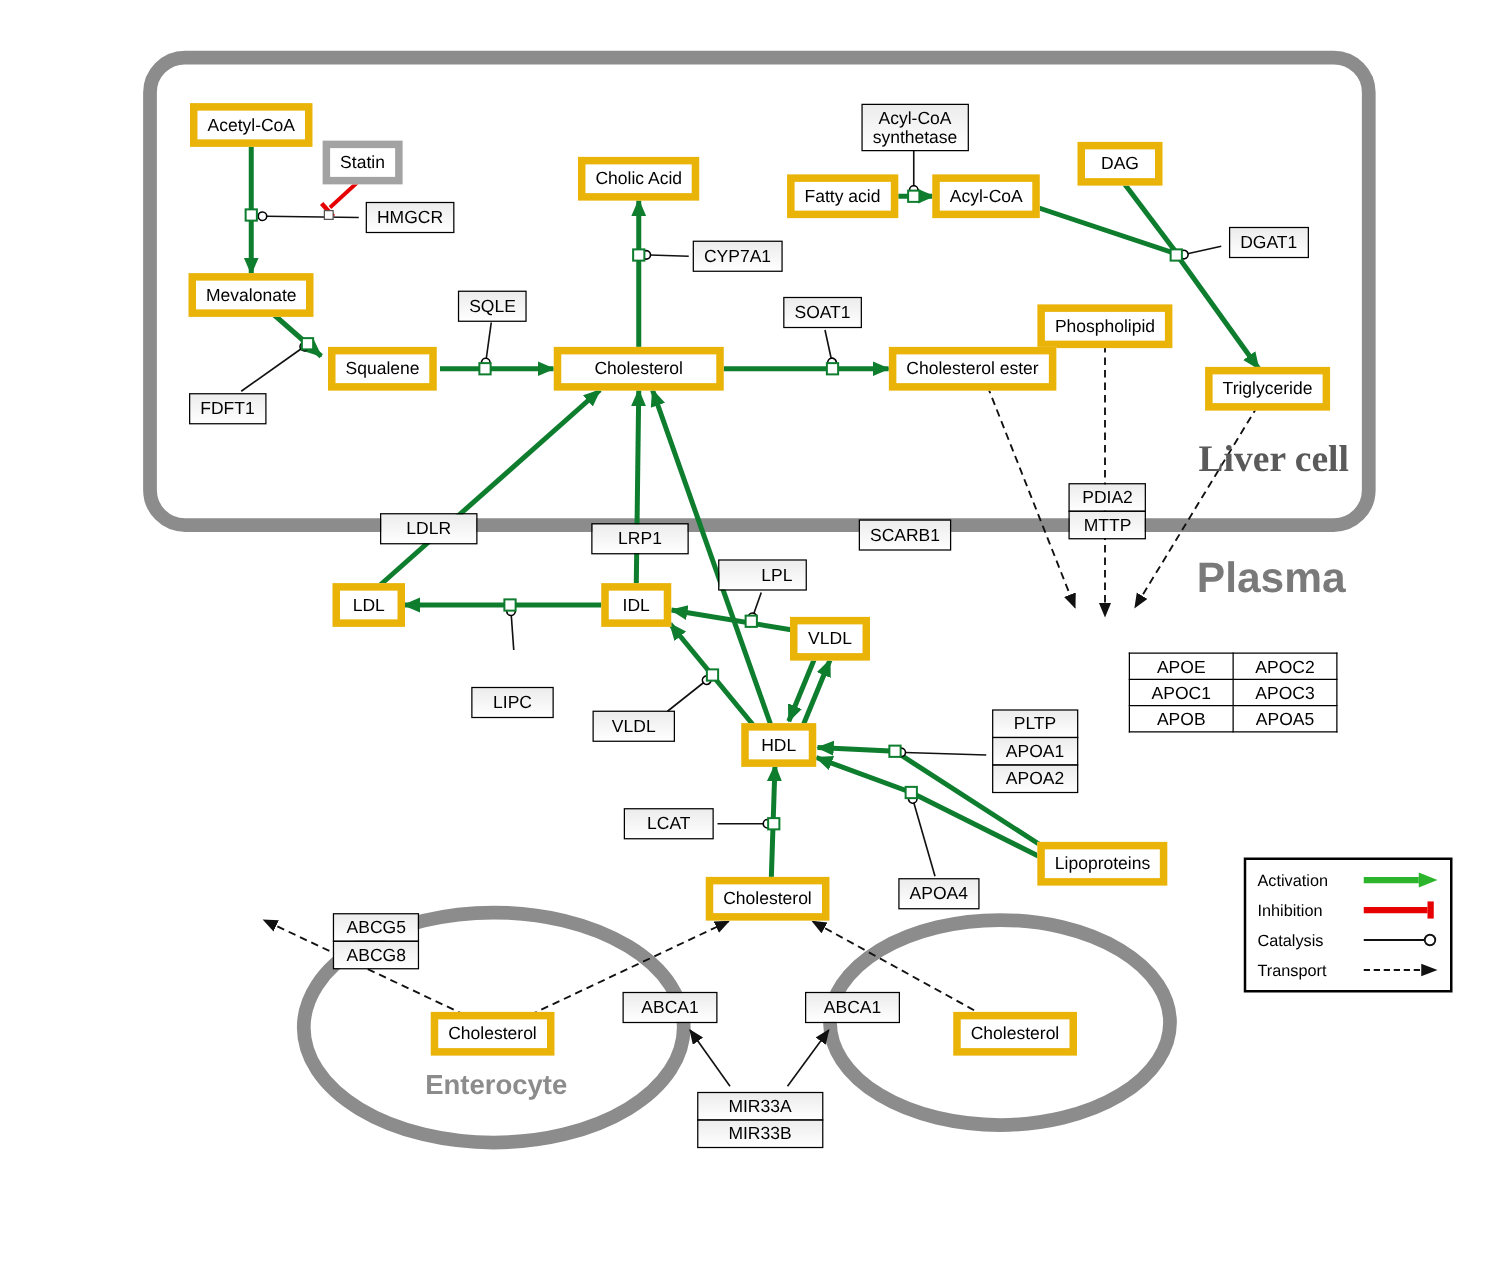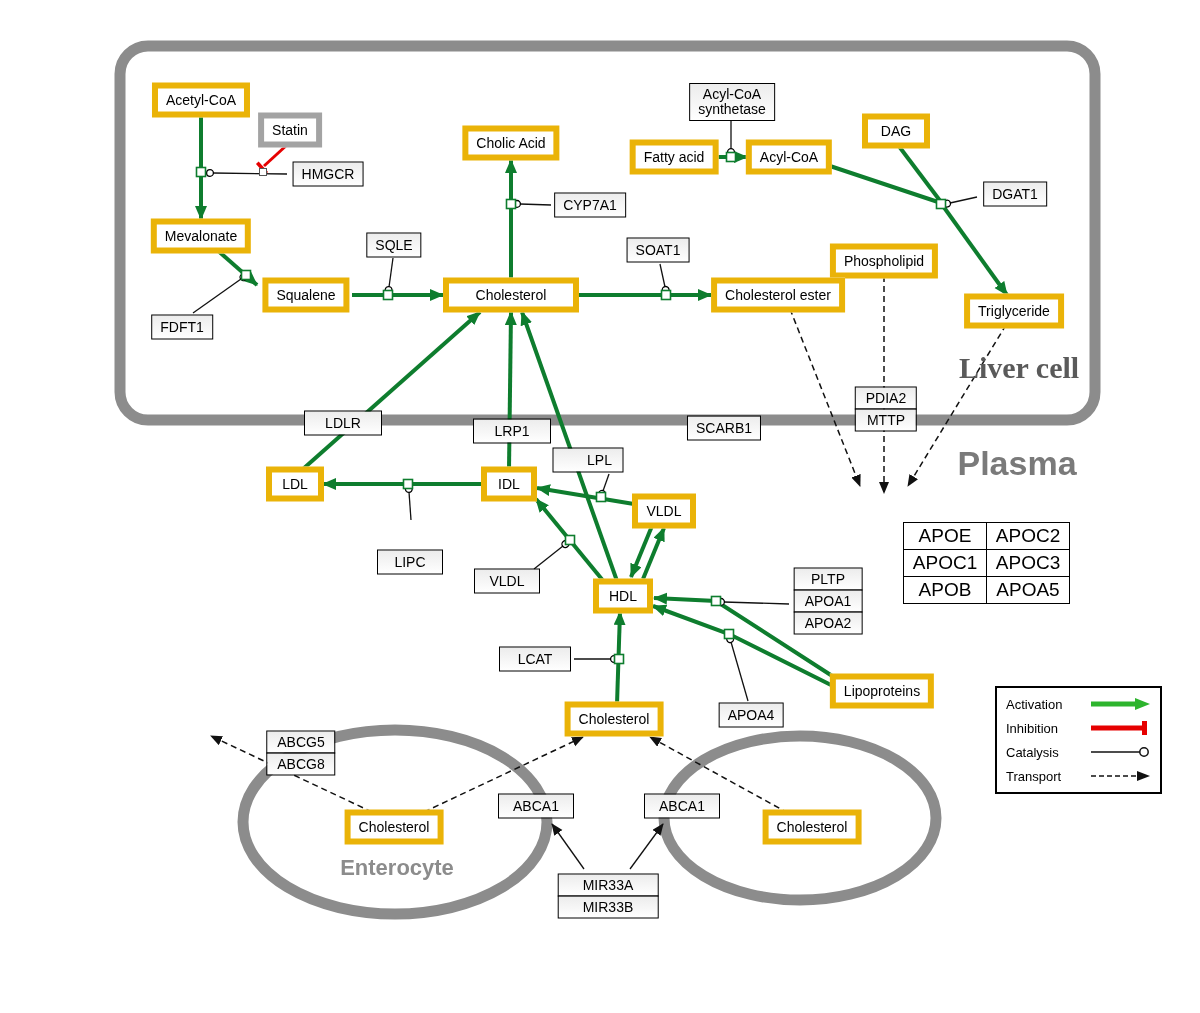--- a/index.html
+++ b/index.html
@@ -14,21 +14,21 @@
   .stack{position:absolute;transform:translate(-50%,-50%);z-index:2;display:flex;flex-direction:column;justify-content:space-between;}
   .stack .cell{border:1px solid #000;background:linear-gradient(180deg,#ececec,#ffffff);
         font-size:14px;line-height:17px;padding:2px 10px;text-align:center;white-space:nowrap;}
   .stack .cell + .cell{margin-top:-1px;}
   .two-line{line-height:15px;}
   .compartment-label{position:absolute;transform:translate(-50%,-50%);z-index:2;font-weight:bold;white-space:nowrap;}
   .lbl-liver{font-size:30px;color:#5a5a5a;font-family:Liberation Serif, serif;}
   .lbl-plasma{font-size:34px;color:#7a7a7a;}
   .lbl-small{font-size:22px;color:#8c8c8c;}
   .apo-table{position:absolute;left:903px;top:522px;z-index:2;border-collapse:collapse;}
-  .apo-table td{border:1px solid #000;background:#fff;font-size:19px;text-align:center;
+  .apo-table td{border:1px solid #000;background:#fff;font-size:14px;text-align:center;
         width:74px;padding:2px 4px;}
   #legend{position:absolute;left:995px;top:686px;width:163px;z-index:3;border:2px solid #000;
         background:#fff;padding:4px 0;}
   .legend-row{display:flex;align-items:center;justify-content:space-between;padding:2px 9px;height:20px;}
   .legend-row span{font-size:13px;}
 </style>
 </head>
 <body>
 
 <div id="canvas">
@@ -158,21 +158,21 @@
 <div class="node enzyme" style="left:590px;top:205px;">CYP7A1</div>
 <div class="node enzyme" style="left:658px;top:250px;">SOAT1</div>
 <div class="node enzyme two-line" style="left:732px;top:102px;">
   <div>Acyl-CoA</div>
   <div>synthetase</div>
 </div>
 <div class="node enzyme" style="left:1015px;top:194px;">DGAT1</div>
 <div class="node enzyme" style="left:343px;top:423px;width:60px;">LDLR</div>
 <div class="node enzyme" style="left:512px;top:419px;width:60px;margin-top:12px;">LRP1</div>
 <div class="node enzyme" style="left:724px;top:428px;">SCARB1</div>
-<div class="node enzyme" style="left:588px;top:460px;width:30px;padding-left:31px;">LPL</div>
+<div class="node enzyme" style="left:610px;top:460px;width:30px;padding-left:31px;">LPL</div>
 <div class="node enzyme" style="left:410px;top:562px;width:48px;">LIPC</div>
 <div class="node enzyme" style="left:507px;top:581px;width:48px;">VLDL</div>
 <div class="node enzyme" style="left:535px;top:659px;width:54px;">LCAT</div>
 <div class="node enzyme" style="left:751px;top:715px;">APOA4</div>
 
 <div class="stack" style="left:886px;top:409px;">
   <div class="cell">PDIA2</div>
   <div class="cell">MTTP</div>
 </div>
 <div class="stack" style="left:828px;top:601px;">

